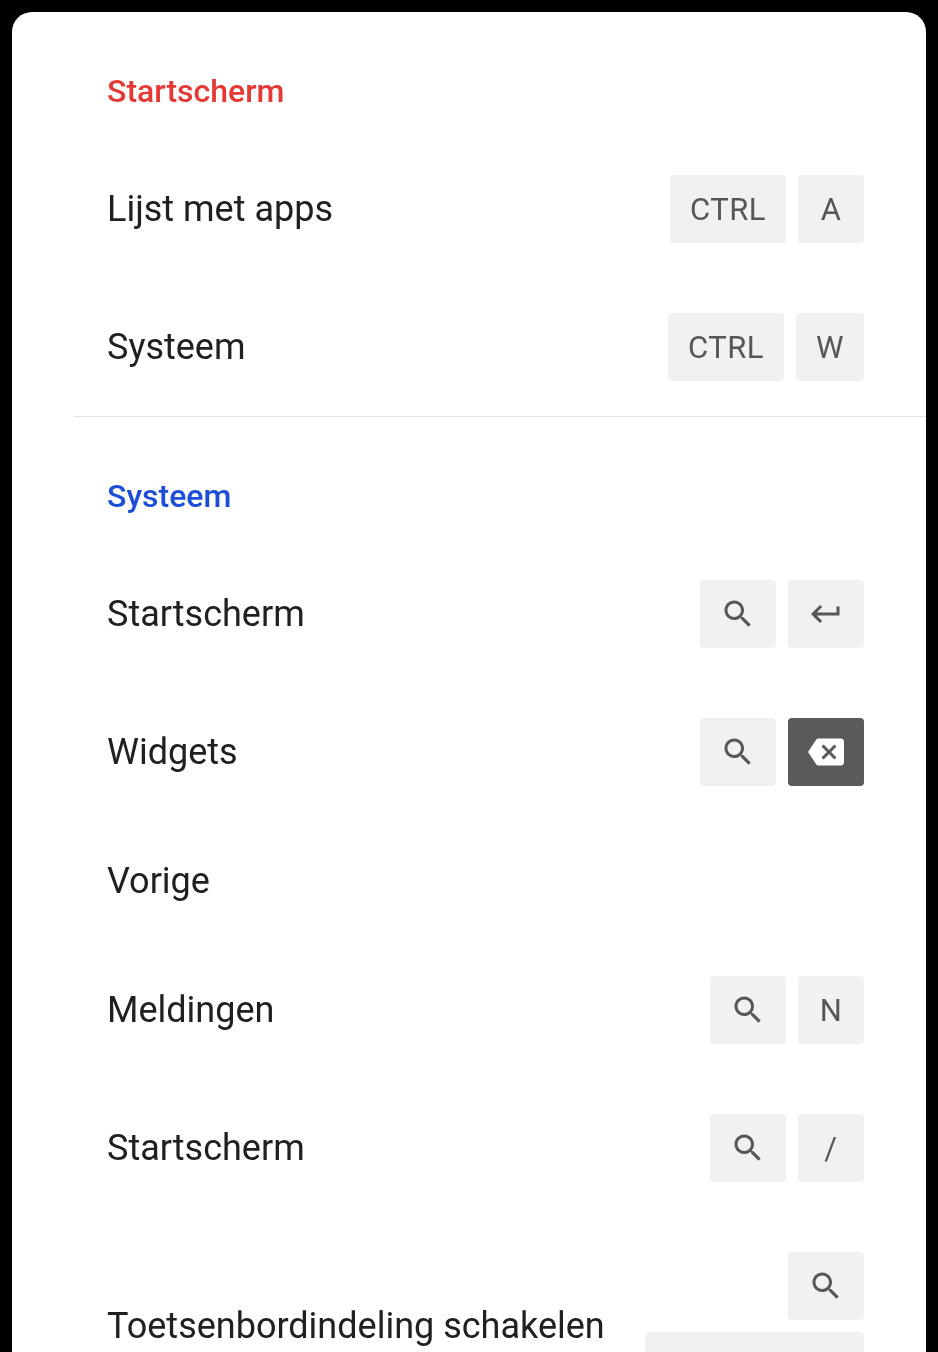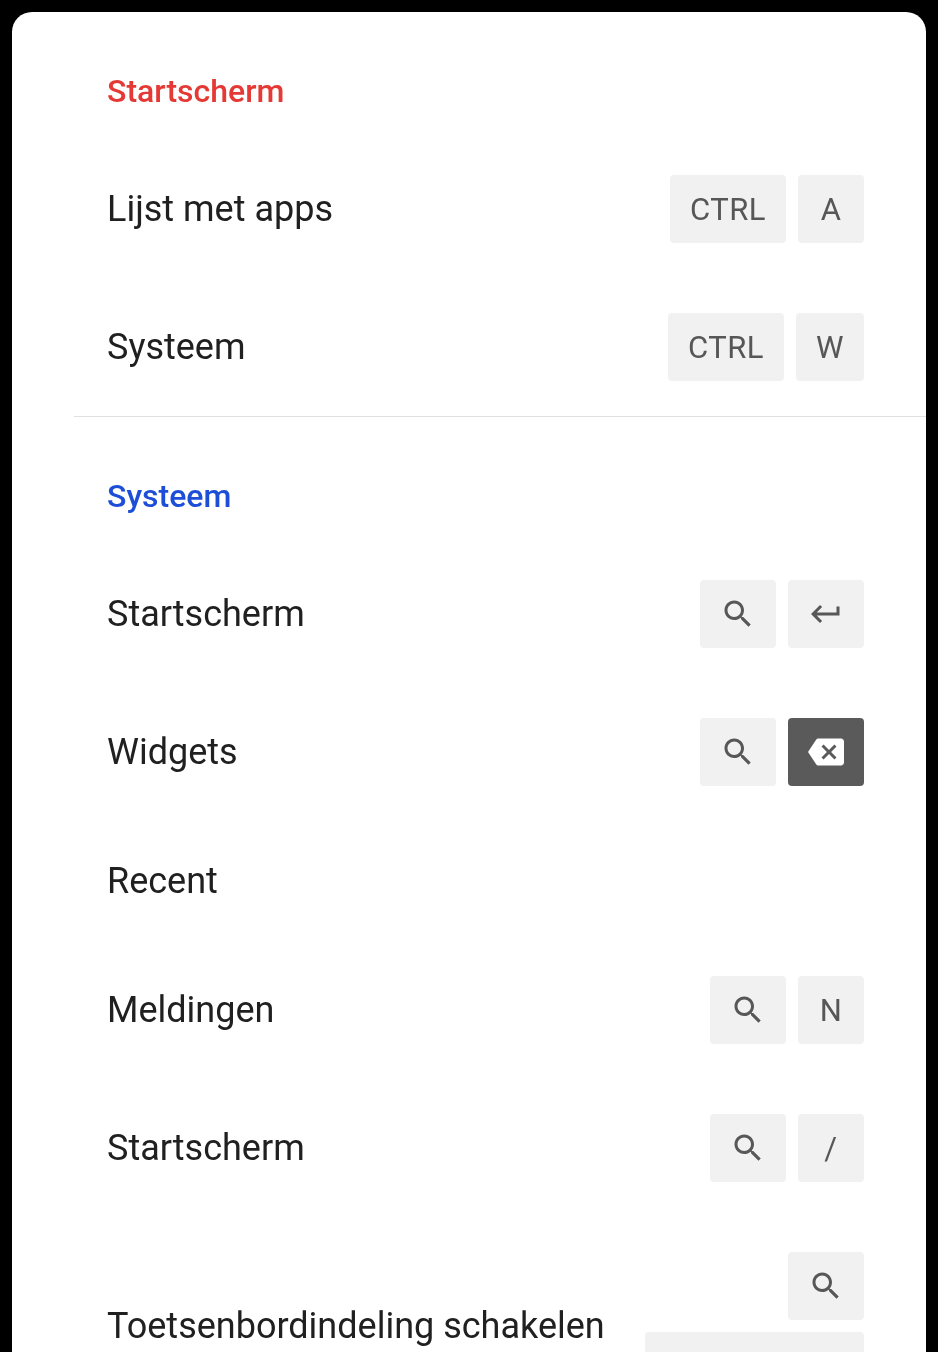--- a/index.html
+++ b/index.html
@@ -152,21 +152,21 @@
         </div>
         <div class="key key-icon key-dark">
           <svg viewBox="0 0 24 24">
               <path d="M22 3H7c-.69 0-1.23.35-1.59.88L0 12l5.41 8.11c.36.53.9.89 1.59.89h15c1.1 0 2-.9 2-2V5c0-1.1-.9-2-2-2zm-3 12.59L17.59 17 14 13.41 10.41 17 9 15.59 12.59 12 9 8.41 10.41 7 14 10.59 17.59 7 19 8.41 15.41 12 19 15.59z"></path>
             </svg>
         </div>
       </div>
     </div>
 
     <div class="row">
-      <div class="row-label">Recent</div>
+      <div class="row-label">Vorige</div>
     </div>
 
     <div class="row">
       <div class="row-label">Meldingen</div>
       <div class="keys">
         <div class="key key-icon">
           <svg viewBox="0 0 24 24">
               <path d="M15.5 14h-.79l-.28-.27C15.41 12.59 16 11.11 16 9.5 16 5.91 13.09 3 9.5 3S3 5.91 3 9.5 5.91 16 9.5 16c1.61 0 3.09-.59 4.23-1.57l.27.28v.79l5 4.99L20.49 19l-4.99-5zm-6 0C7.01 14 5 11.99 5 9.5S7.01 5 9.5 5 14 7.01 14 9.5 11.99 14 9.5 14z"></path>
             </svg>
         </div>

